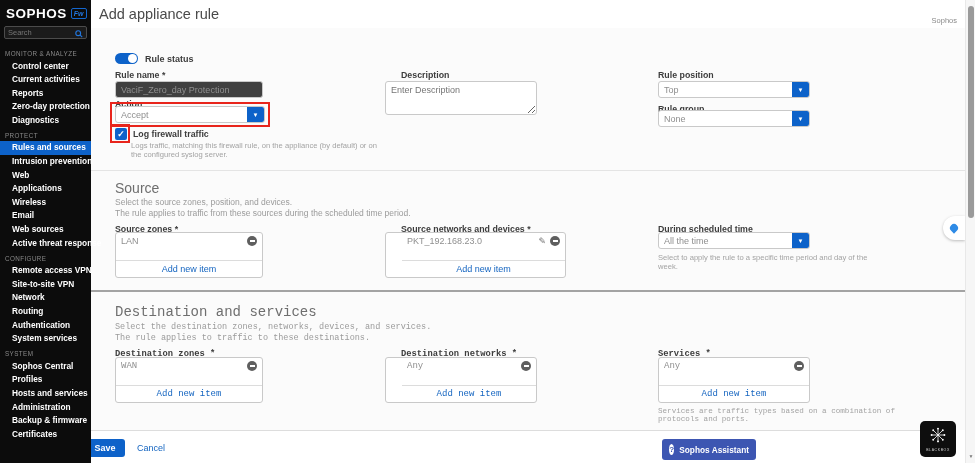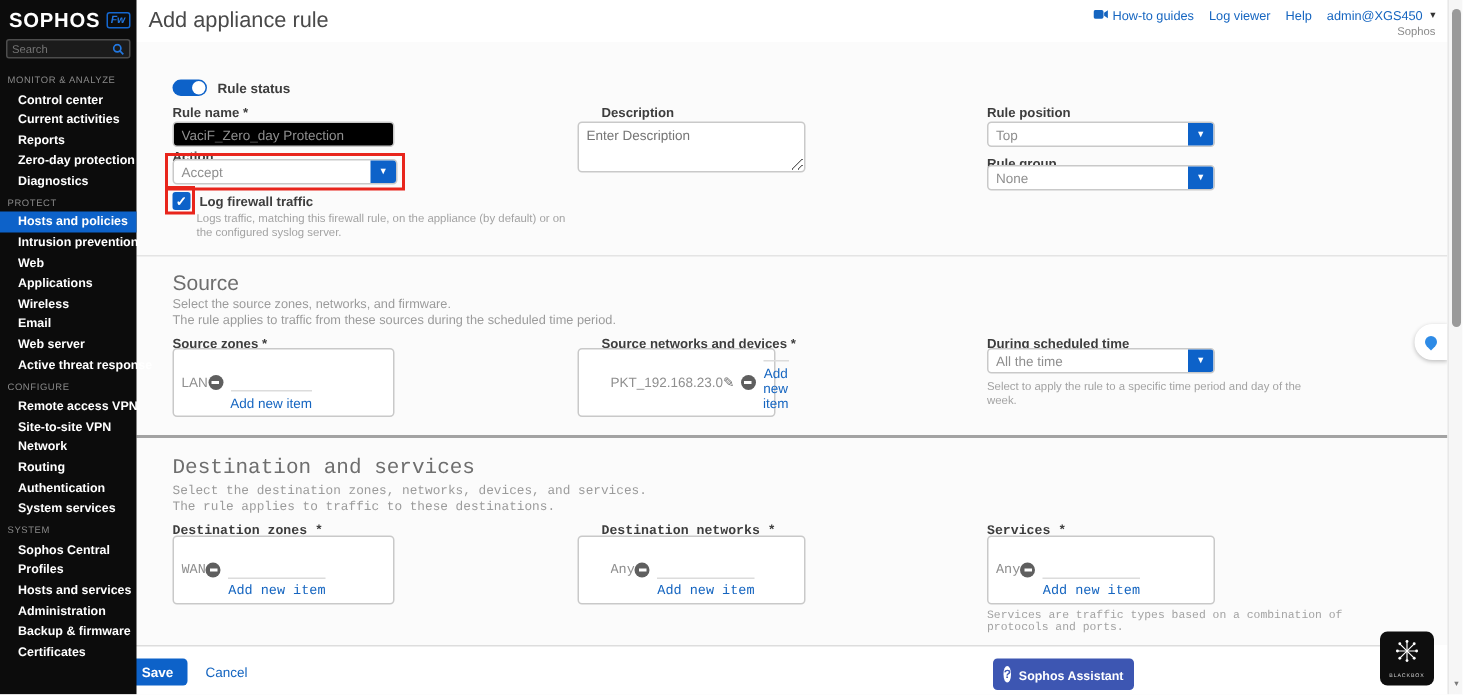--- a/index.html
+++ b/index.html
@@ -31,40 +31,40 @@
   .sec1 { height:142px; }
   .sec2 { height:120px; border-top:1px solid #e4e4e4; }
   .sec3 { height:127px; border-top:2px solid #a3a3a3;font-family:Liberation Mono, monospace; }
   .c1 { left:24px; } .c2 { left:294px;padding-left:16px; } .c3 { left:567px; }
   .abs { position:absolute; }
   .fld-label { font-size:8.8px; font-weight:bold; color:#3d3d3d; white-space:nowrap; }
   .sec-title { font-size:14px; color:#6e6e6e; }
   .sec-desc { font-size:8.5px; color:#9b9b9b; white-space:nowrap; }
   .helper { font-size:7.6px; color:#a3a3a3; }
 
-  .text-input { width:148px; height:17px; border:1px solid #c9c9c9; border-radius:3px; background:#000000; color:#8f8f8f; font-size:9px; padding:0 5px; font-family:"Liberation Sans",sans-serif; outline:none; }
+  .text-input { width:148px; height:17px; border:1px solid #c9c9c9; border-radius:3px; background:#404040; color:#8f8f8f; font-size:9px; padding:0 5px; font-family:"Liberation Sans",sans-serif; outline:none; }
   textarea.text-area { width:152px; height:34px; border:1px solid #c9c9c9; border-radius:3px; background:#fff; color:#8f8f8f; font-size:9px; padding:3px 5px; font-family:"Liberation Sans",sans-serif; resize:both; outline:none; }
 
   .select { width:152px; height:17px; background:#fff; border:1px solid #c9c9c9; border-radius:3px; display:flex; align-items:center; cursor:pointer; overflow:hidden; }
   .select .sel-text { flex:1; font-size:9px; color:#8f8f8f; padding:0 5px; white-space:nowrap; }
   .sel-caret { width:17px; height:17px; background:#0d62c9; border-radius:0 2px 2px 0; display:flex; align-items:center; justify-content:center; flex:0 0 17px; }
   .sel-caret::after { content:"▼"; color:#fff; font-size:6px; }
 
   .toggle-row { display:flex; align-items:center; gap:7px; }
   .toggle { width:23px; height:11px; background:#0d62c9; border-radius:6px; position:relative; cursor:pointer; }
   .toggle .knob { position:absolute; right:1px; top:1px; width:9px; height:9px; border-radius:50%; background:#fff; }
   .toggle-label { font-size:9px; font-weight:bold; color:#3d3d3d; }
 
   .checkbox { width:12px; height:12px; background:#0d62c9; border-radius:2px; display:flex; align-items:center; justify-content:center; cursor:pointer; }
   .checkbox::after { content:"✓"; color:#fff; font-size:9px; font-weight:bold; }
   .chk-row { display:flex; align-items:center; gap:6px; }
 
   .annotation { position:absolute; border:2.5px solid #e8251c; pointer-events:none; z-index:6; }
 
-  .listbox { width:148px; height:46px; background:#fff; border:1px solid #c9c9c9; border-radius:3px; display:flex; flex-direction:row; }
+  .listbox { width:148px; height:46px; background:#fff; border:1px solid #c9c9c9; border-radius:3px; display:flex; flex-direction:column; }
   .listbox .list-item { display:flex; align-items:center; padding:3px 5px; font-size:9px; color:#8f8f8f; }
   .listbox .list-item .item-label { flex:1; white-space:nowrap; overflow:hidden; }
   .listbox .add-row { margin-top:auto; border-top:1px solid #dcdcdc; text-align:center; font-size:9px; color:#1565c0; padding:3px 0; cursor:pointer; }
   .remove-icon { width:10px; height:10px; border-radius:50%; background:#5f5f5f; display:flex; align-items:center; justify-content:center; cursor:pointer; flex:0 0 10px; }
   .remove-icon::after { content:""; width:5px; height:1.6px; background:#fff; display:block; }
   .edit-icon { color:#6f6f6f; font-size:9px; margin-right:4px; cursor:pointer; }
   .edit-icon::after { content:"✎"; }
 
   
   .footer { position:absolute; left:73px; bottom:0; width:874px; height:33px; background:#fff; border-top:1px solid #ddd; z-index:3; }
@@ -106,27 +106,27 @@
     </div>
 
     <div class="nav-heading">MONITOR &amp; ANALYZE</div>
     <div class="nav-item">Control center</div>
     <div class="nav-item">Current activities</div>
     <div class="nav-item">Reports</div>
     <div class="nav-item">Zero-day protection</div>
     <div class="nav-item">Diagnostics</div>
 
     <div class="nav-heading">PROTECT</div>
-    <div class="nav-item active">Hosts and policies</div>
+    <div class="nav-item active">Rules and sources</div>
     <div class="nav-item">Intrusion prevention</div>
     <div class="nav-item">Web</div>
     <div class="nav-item">Applications</div>
     <div class="nav-item">Wireless</div>
     <div class="nav-item">Email</div>
-    <div class="nav-item">Web server</div>
+    <div class="nav-item">Web sources</div>
     <div class="nav-item">Active threat response</div>
 
     <div class="nav-heading">CONFIGURE</div>
     <div class="nav-item">Remote access VPN</div>
     <div class="nav-item">Site-to-site VPN</div>
     <div class="nav-item">Network</div>
     <div class="nav-item">Routing</div>
     <div class="nav-item">Authentication</div>
     <div class="nav-item">System services</div>
 
@@ -134,40 +134,20 @@
     <div class="nav-item">Sophos Central</div>
     <div class="nav-item">Profiles</div>
     <div class="nav-item">Hosts and services</div>
     <div class="nav-item">Administration</div>
     <div class="nav-item">Backup &amp; firmware</div>
     <div class="nav-item">Certificates</div>
   </nav>
 
   <header class="header">
     <div class="page-title">Add appliance rule</div>
-    <div class="header-right">
-      <span class="header-link">
-        <span>
-          <svg width="10" height="7" viewBox="0 0 12 8">
-              <rect x="0" y="0.5" width="8" height="7" rx="1.5" fill="#1565c0"></rect>
-              <path d="M8.5 2.8 L11.5 0.8 V7.2 L8.5 5.2 Z" fill="#1565c0"></path>
-            </svg>
-        </span>
-        <span>How-to guides</span>
-      </span>
-      <span class="header-link">
-          <span>Log viewer</span>
-        </span>
-      <span class="header-link">
-          <span>Help</span>
-        </span>
-      <span class="header-link account-caret">
-          <span>admin@XGS450</span>
-        </span>
-    </div>
     <div class="account-sub">Sophos</div>
   </header>
 
   <main class="content">
 
     <section class="sec sec1">
       <div class="abs c1 toggle-row" style="top:25px;">
         <div class="toggle">
             <div class="knob"></div>
           </div>
@@ -202,34 +182,34 @@
       <div class="abs c1 chk-row" style="top:100px;">
         <span class="checkbox"></span>
         <span class="fld-label">Log firewall traffic</span>
       </div>
       <div class="annotation" style="left:19px; top:96px; width:20px; height:19px;"></div>
       <div class="abs helper" style="left:40px; top:113px; width:250px;">Logs traffic, matching this firewall rule, on the appliance (by default) or on the configured syslog server.</div>
     </section>
 
     <section class="sec sec2">
       <div class="abs c1 sec-title" style="top:9px;">Source</div>
-      <div class="abs c1 sec-desc" style="top:26px;">Select the source zones, networks, and firmware.</div>
+      <div class="abs c1 sec-desc" style="top:26px;">Select the source zones, position, and devices.</div>
       <div class="abs c1 sec-desc" style="top:37px;">The rule applies to traffic from these sources during the scheduled time period.</div>
 
       <div class="abs c1 fld-label" style="top:53px;">Source zones *</div>
       <div class="abs c1 listbox" style="top:61px;">
         <div class="list-item">
           <span class="item-label">LAN</span>
           <span class="remove-icon"></span>
         </div>
         <div class="add-row">Add new item</div>
       </div>
 
       <div class="abs c2 fld-label" style="top:53px;">Source networks and devices *</div>
-      <div class="abs c2 listbox" style="top:61px; width:132px;">
+      <div class="abs c2 listbox" style="top:61px; width:181px;">
         <div class="list-item">
           <span class="item-label">PKT_192.168.23.0</span>
           <span class="edit-icon"></span>
           <span class="remove-icon"></span>
         </div>
         <div class="add-row">Add new item</div>
       </div>
 
       <div class="abs c3 fld-label" style="top:53px;">During scheduled time</div>
       <div class="abs c3 select" style="top:61px;">

